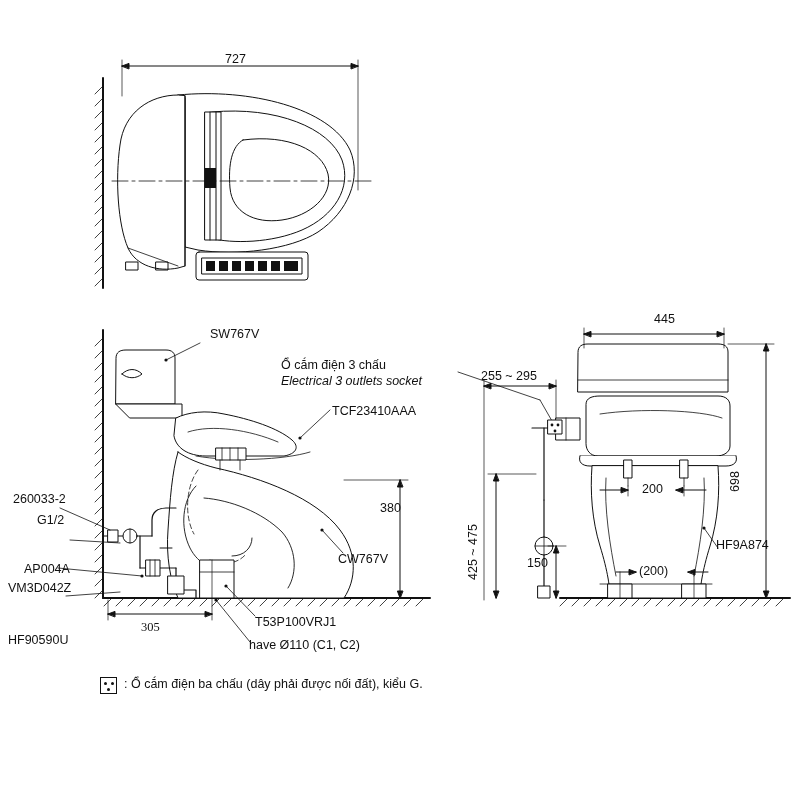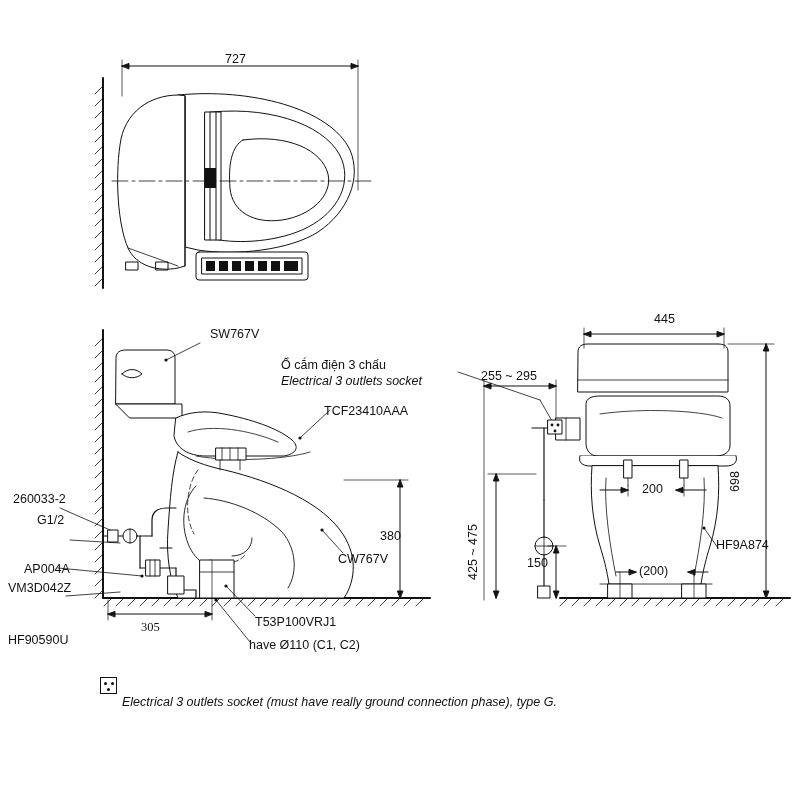--- a/index.html
+++ b/index.html
@@ -385,45 +385,43 @@
     <line x1="718" y1="548" x2="704" y2="528" stroke-width="0.8"></line>
     <circle cx="704" cy="528" r="1.6" fill="#111" stroke="none"></circle>
   </g>
 </svg>
 
 <div class="lbl" style="left:225px; top:52px;">727</div>
 
 <div class="lbl" style="left:200px; top:327px;margin-left:10px;">SW767V</div>
 <div class="lbl" style="left:281px; top:358px;">Ổ cắm điện 3 chấu</div>
 <div class="lbl it" style="left:281px; top:374px;">Electrical 3 outlets socket</div>
-<div class="lbl" style="left:324px; top:404px;">TCF23410AAA</div>
+<div class="lbl" style="left:332px; top:404px;">TCF23410AAA</div>
 <div class="lbl" style="left:338px; top:552px;">CW767V</div>
 <div class="lbl" style="left:13px; top:492px;">260033-2</div>
 <div class="lbl" style="left:8px; top:513px;margin-left:29px;">G1/2</div>
 <div class="lbl" style="left:24px; top:554px;margin-top:8px;">AP004A</div>
 <div class="lbl" style="left:8px; top:581px;">VM3D042Z</div>
 <div class="lbl" style="left:8px; top:609px;margin-top:24px;">HF90590U</div>
 <div class="lbl" style="left:255px; top:615px;">T53P100VRJ1</div>
 <div class="lbl" style="left:249px; top:638px;">have Ø110 (C1, C2)</div>
-<div class="lbl" style="left:380px; top:529px;">380</div>
+<div class="lbl" style="left:380px; top:501px;">380</div>
 <div class="lbl" style="left:141px; top:620px;font-family:Liberation Serif, serif;">305</div>
 
 <div class="lbl" style="left:654px; top:312px;">445</div>
 <div class="lbl" style="left:728px; top:492px; transform:rotate(-90deg); transform-origin:left top;">698</div>
 <div class="lbl" style="left:481px; top:369px;">255 ~ 295</div>
 <div class="lbl" style="left:466px; top:580px; transform:rotate(-90deg); transform-origin:left top;">425 ~ 475</div>
 <div class="lbl" style="left:642px; top:482px;">200</div>
 <div class="lbl" style="left:639px; top:564px;">(200)</div>
 <div class="lbl" style="left:527px; top:556px;">150</div>
 <div class="lbl" style="left:716px; top:538px;">HF9A874</div>
 
 <div class="legend">
   <div class="legend-row">
     <span class="sock">
         <i></i>
         <i></i>
         <i></i>
       </span>
-  </div>
-  <div class="legend-row" style="padding-left:22px;">
-    <span class="legend-text it">Electrical 3 outlets socket (must have really ground connection phase), type G.</span>
+    <span class="legend-text">: Ổ cắm điện ba chấu (dây phải được nối đất), kiểu G.</span>
   </div>
 </div>
 
 </body></html>

